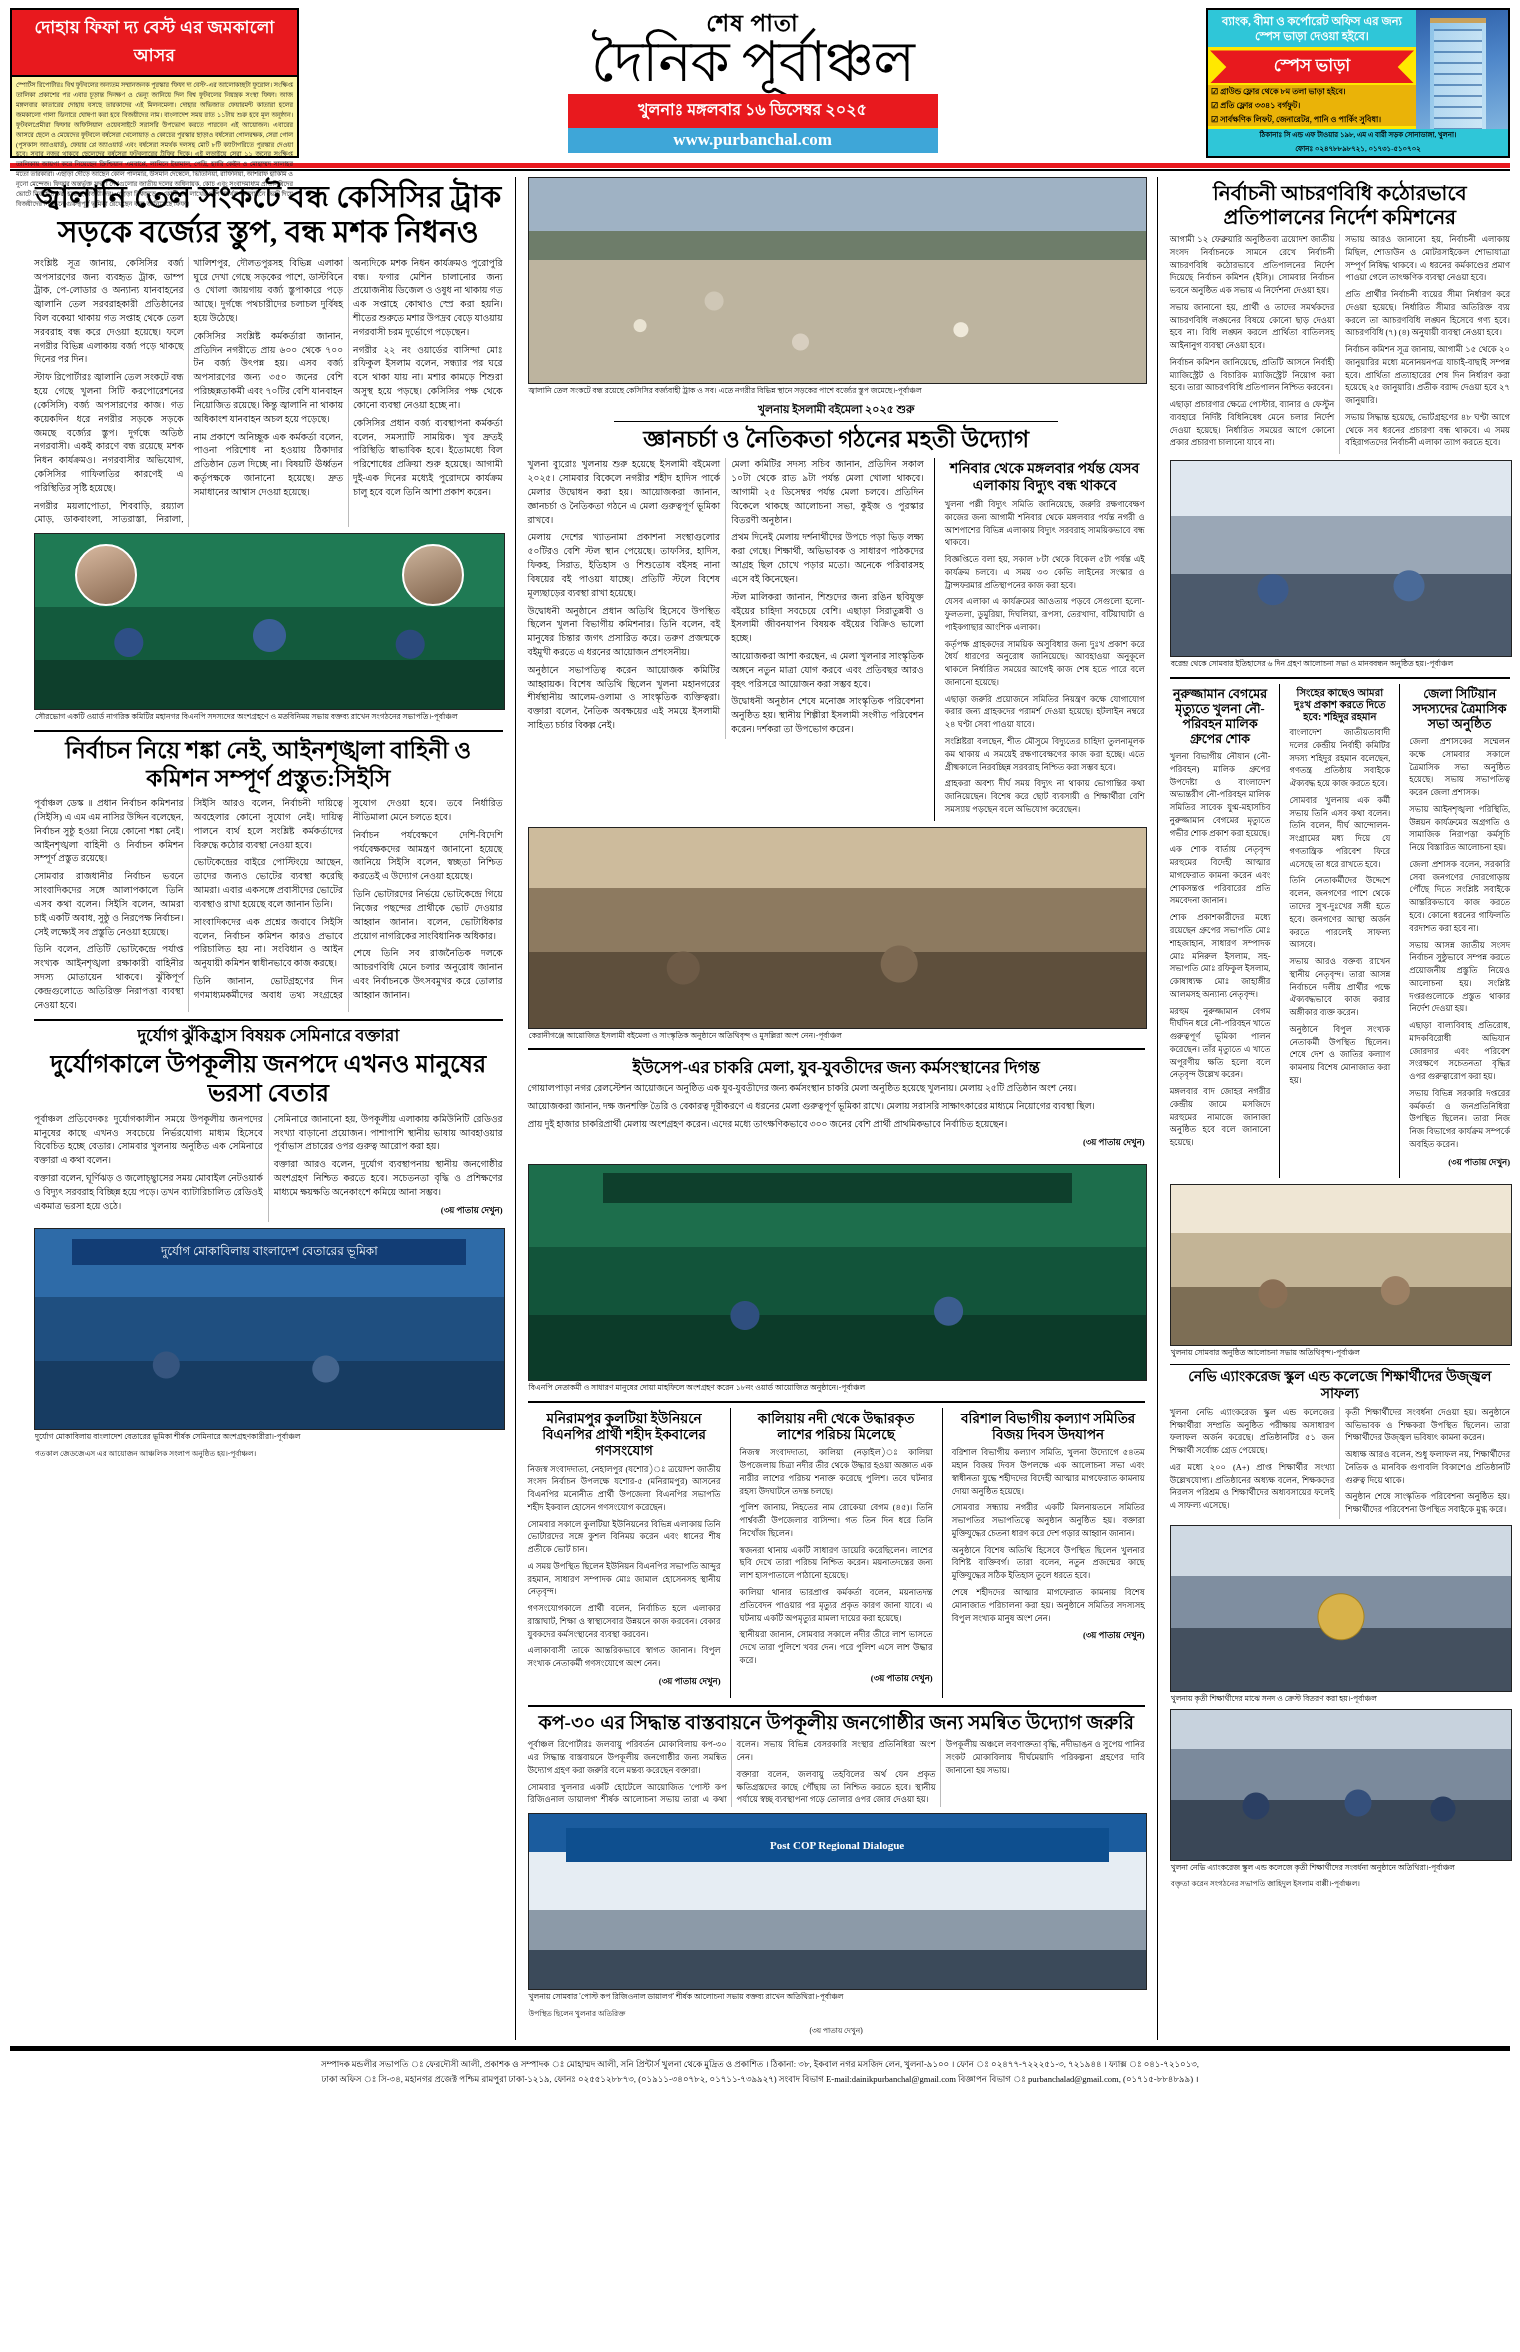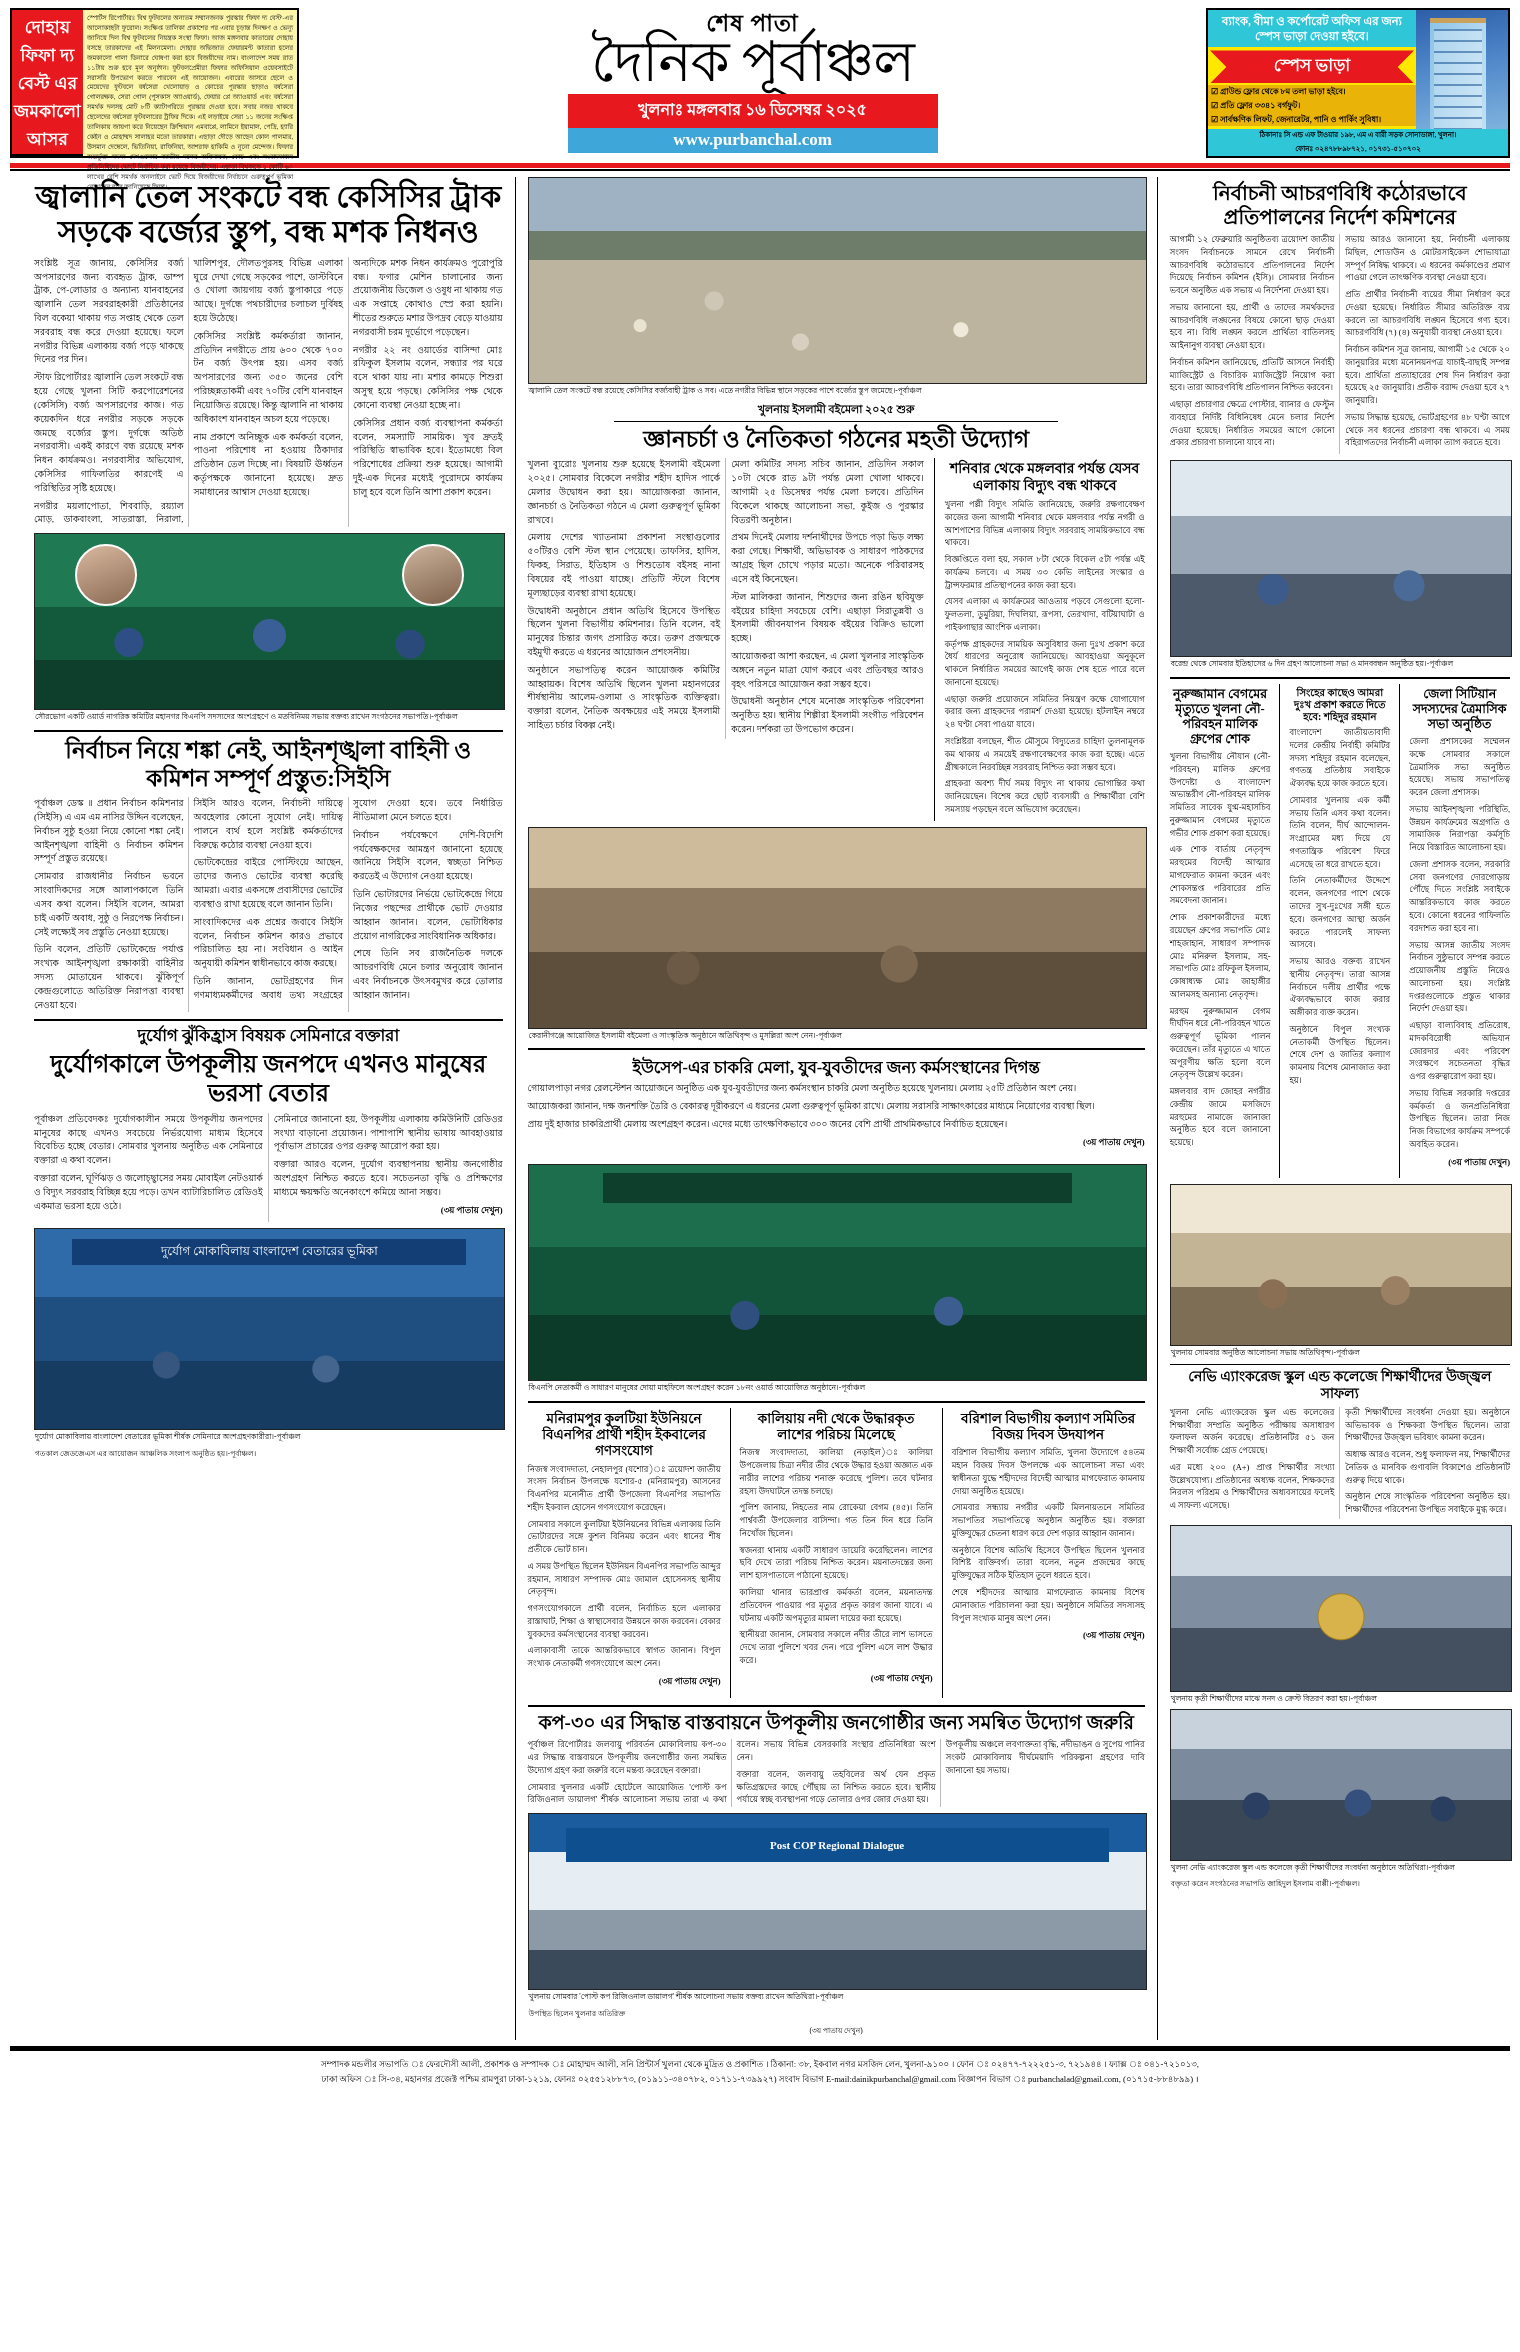--- a/index.html
+++ b/index.html
@@ -1,21 +1,21 @@
 <!DOCTYPE html>
 <html><head>
 <meta charset="utf-8">
 <style>
   html,body{margin:0;padding:0;background:#fff;}
   body{width:1520px;height:2352px;font-family:"Liberation Serif",serif;color:#000;position:relative;overflow:hidden;}
   .page{width:1520px;height:2352px;position:relative;box-sizing:border-box;padding:8px 10px;}
 
   
   .masthead{display:flex;align-items:stretch;height:150px;gap:8px;}
-  .ad-left{width:285px;border:2px solid #000;background:#fdf6a8;display:flex;flex-direction:row;}
+  .ad-left{width:285px;border:2px solid #000;background:#fdf6a8;display:flex;flex-direction:column;}
   .ad-left-title{background:#e8191e;color:#fff;font-weight:bold;font-size:17px;text-align:center;padding:4px 2px 5px;letter-spacing:.3px;border-bottom:2px solid #000;}
   .ad-left-body{font-size:6.4px;line-height:1.55;padding:3px 4px;text-align:justify;color:#111;}
   .mast-center{flex:1;display:flex;flex-direction:column;align-items:center;justify-content:flex-start;}
   .mast-sesh{font-size:23px;font-weight:bold;letter-spacing:1px;margin-top:4px;line-height:1;}
   .mast-title{font-size:56px;font-weight:normal;line-height:1.05;letter-spacing:-1px;margin-top:-2px;}
   .mast-dateline{background:#e8191e;color:#fff;font-size:16px;font-weight:bold;width:370px;text-align:center;padding:3px 0 4px;margin-top:2px;}
   .mast-web{background:#3ea6d8;color:#fff;font-size:17px;font-weight:bold;width:370px;text-align:center;padding:2px 0 3px;font-family:"Liberation Serif",serif;}
   .ad-right{width:300px;border:2px solid #000;display:flex;flex-direction:column;background:#ffe800;}
   .ad-r-top{display:flex;flex:1;}
   .ad-r-textcol{flex:1;display:flex;flex-direction:column;}

